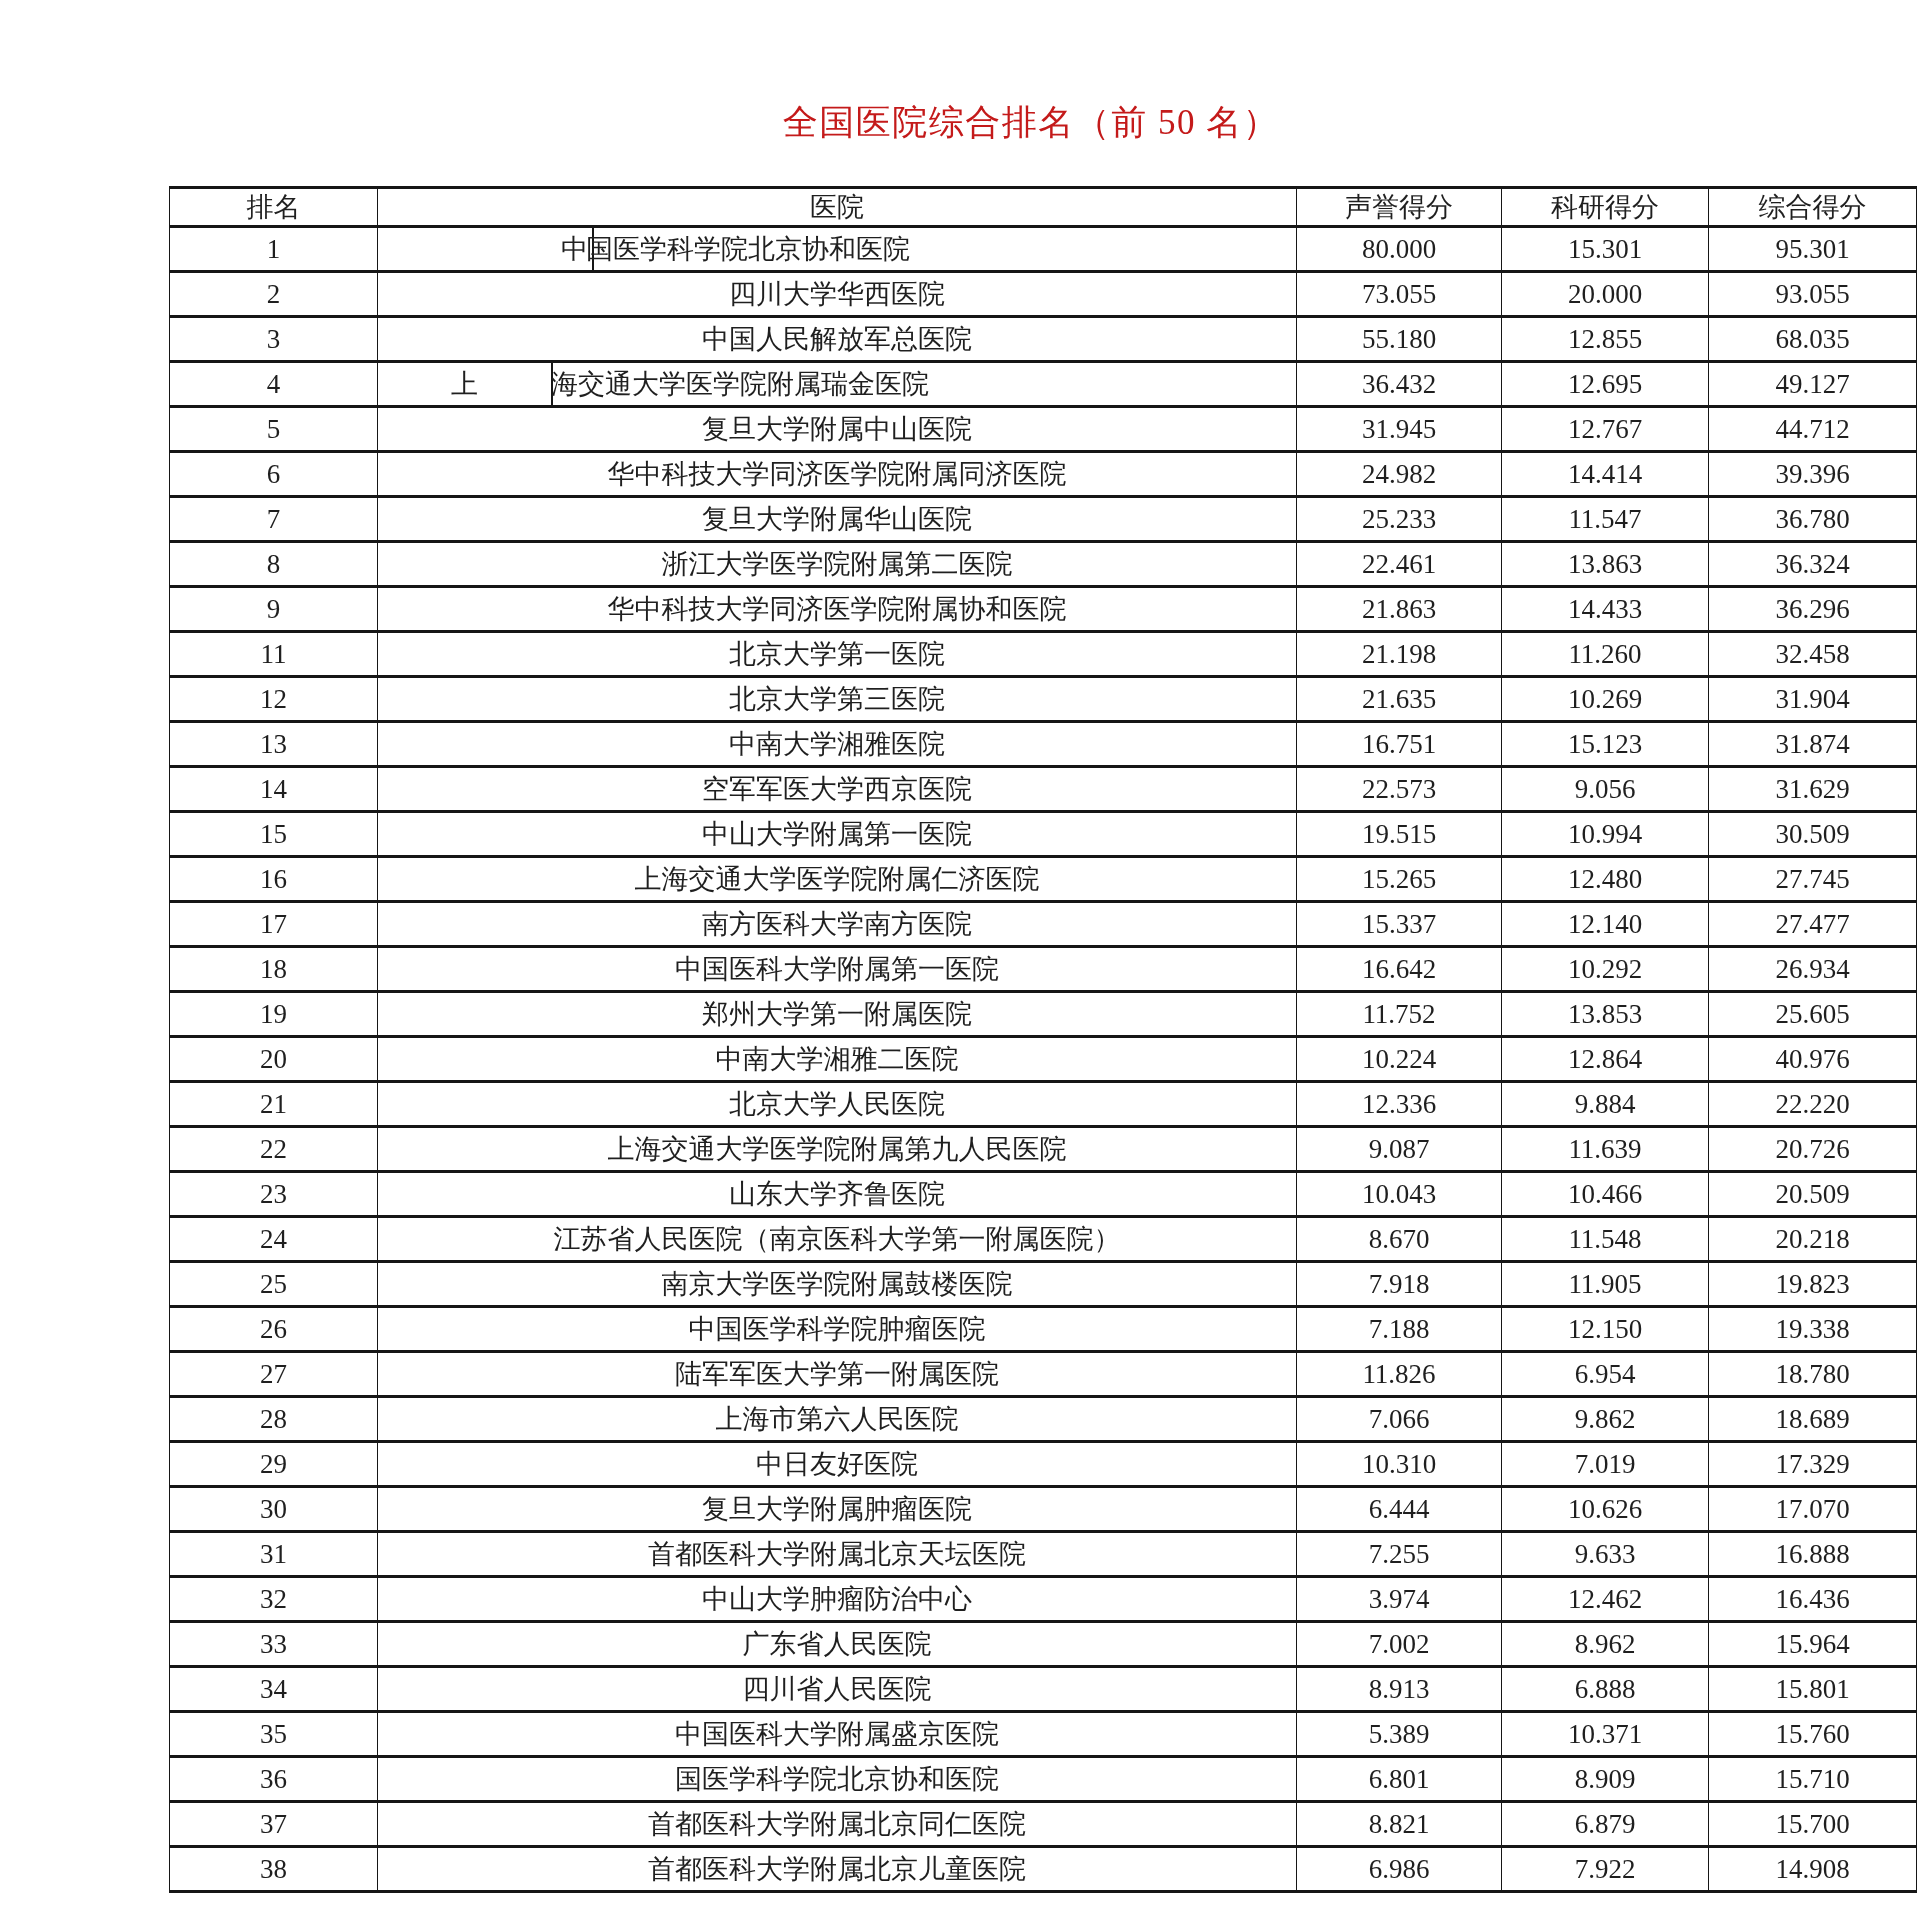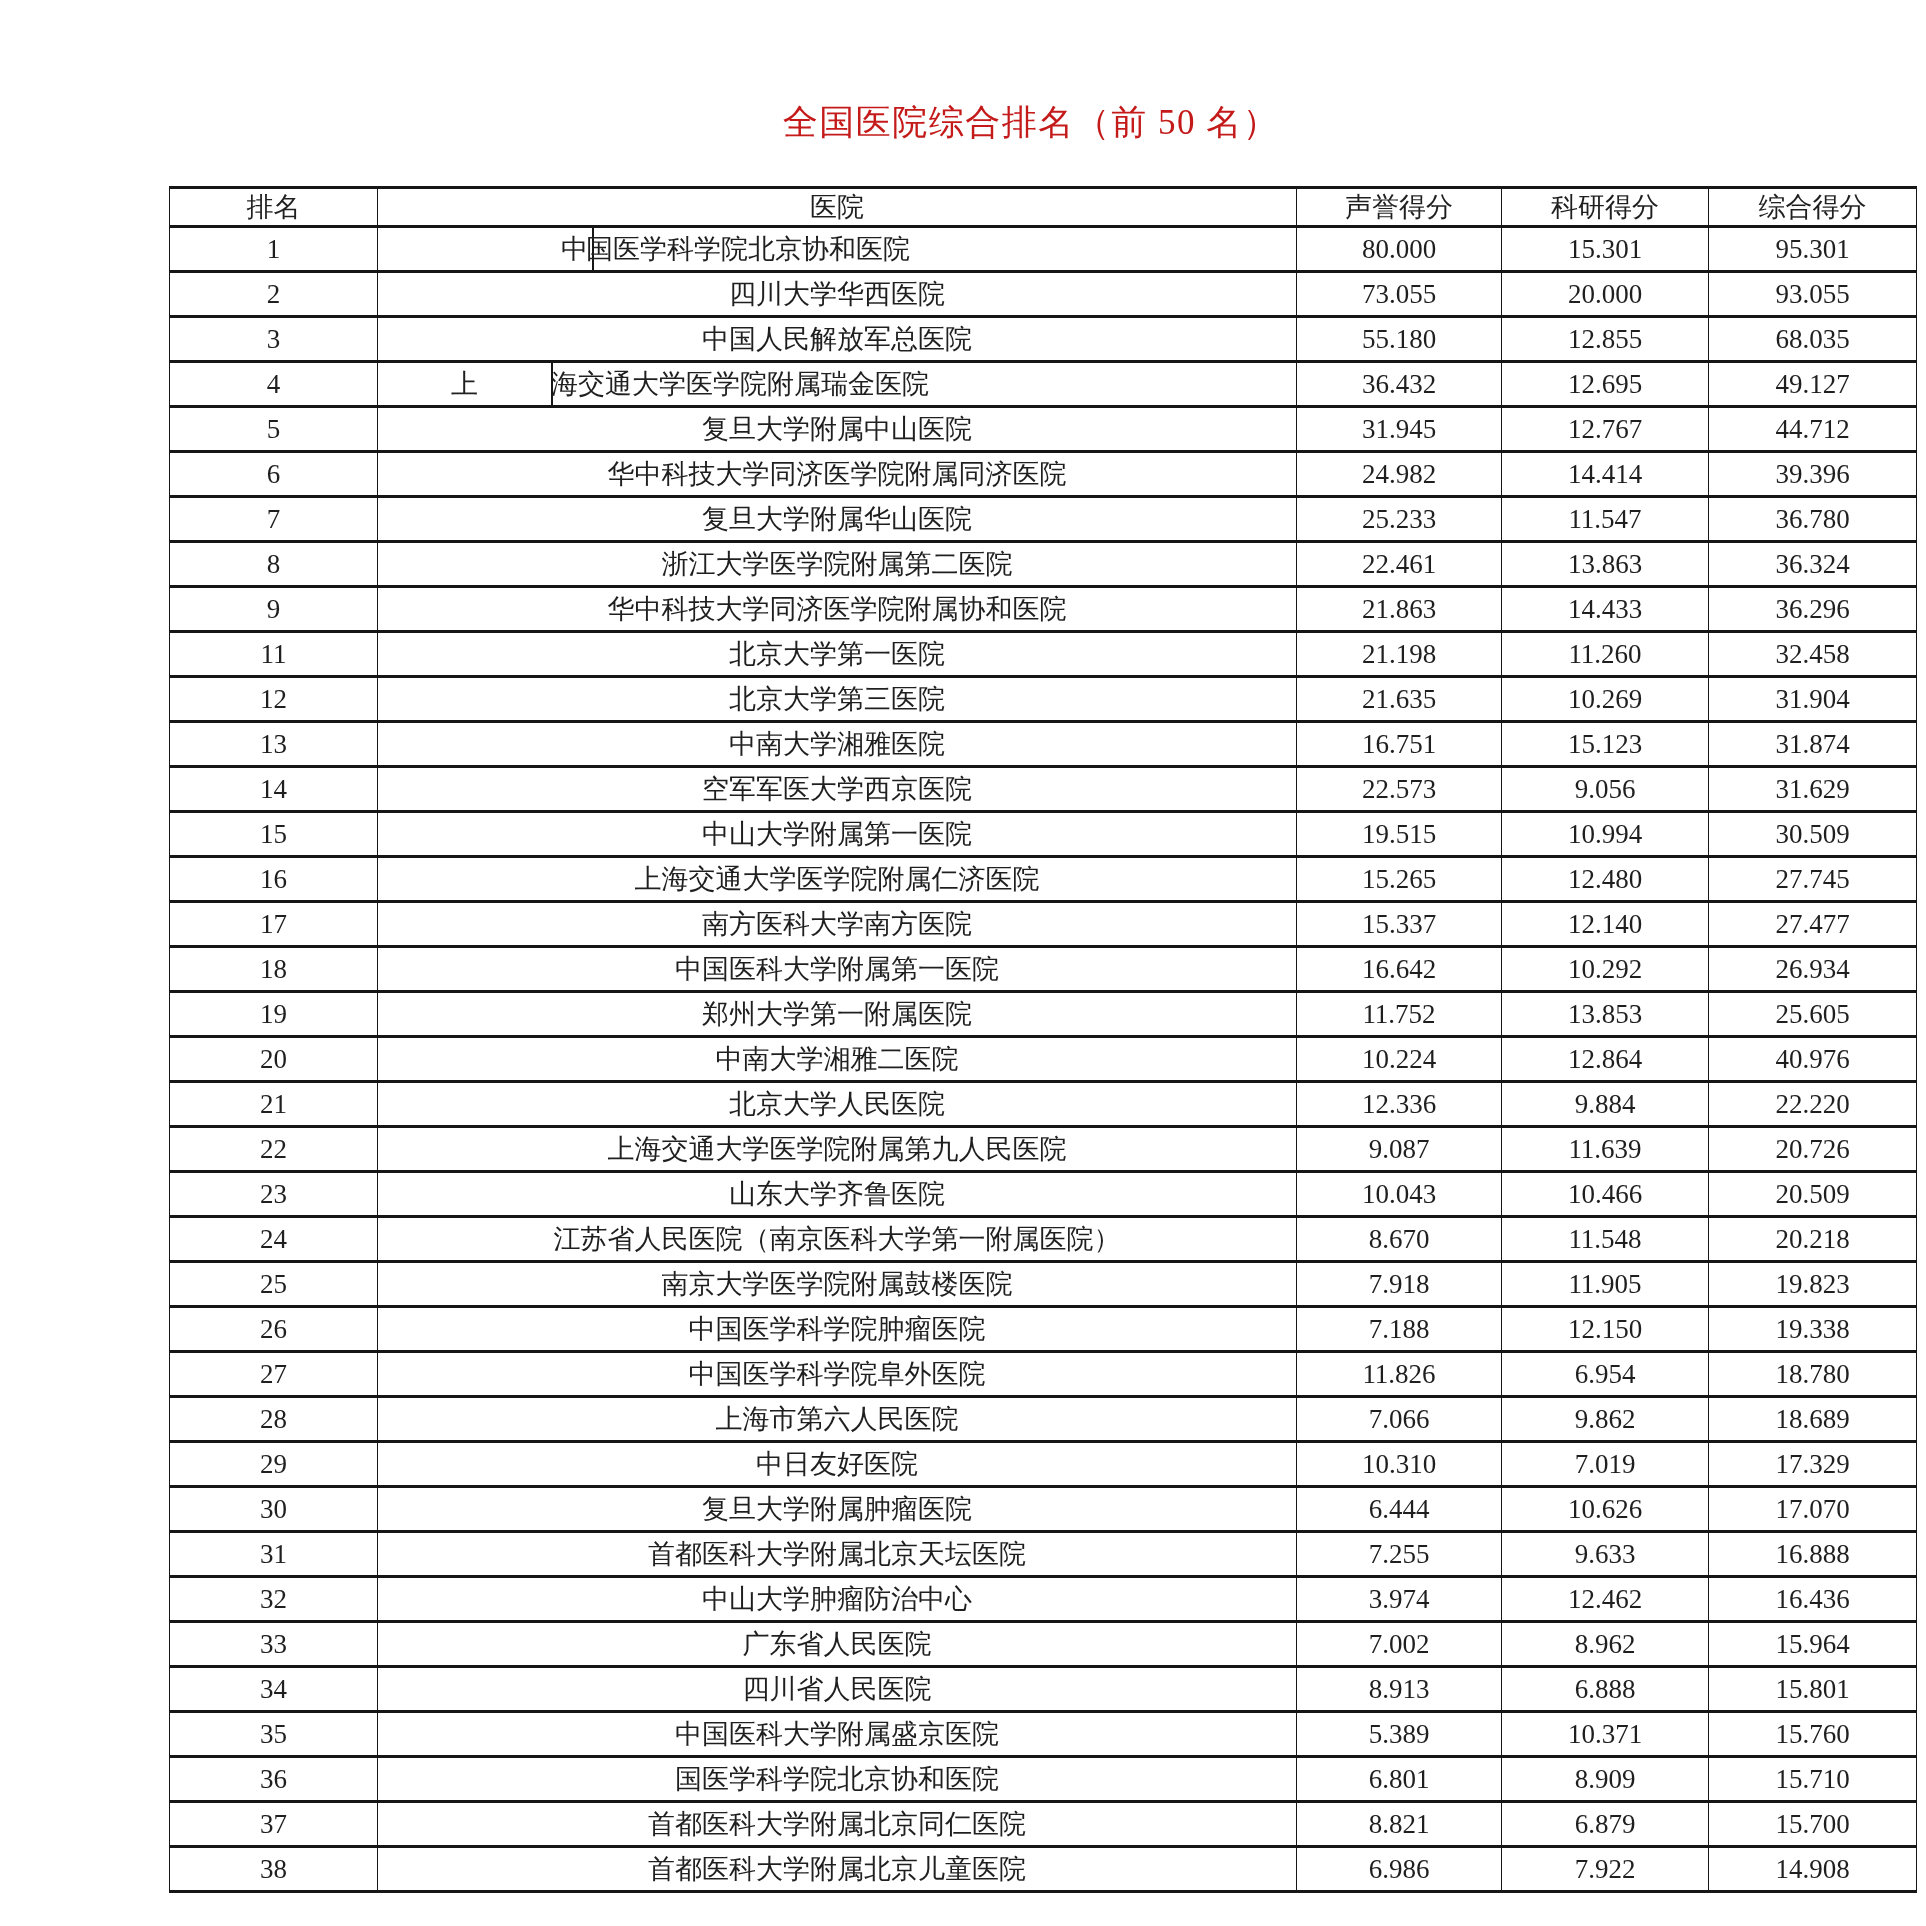--- a/index.html
+++ b/index.html
@@ -268,21 +268,21 @@
   </tr>
       <tr>
     <td class="c-rank">26</td>
     <td class="c-hosp">中国医学科学院肿瘤医院</td>
     <td class="c-num">7.188</td>
     <td class="c-num">12.150</td>
     <td class="c-num">19.338</td>
   </tr>
       <tr>
     <td class="c-rank">27</td>
-    <td class="c-hosp">中国医学科学院阜外医院</td>
+    <td class="c-hosp">陆军军医大学第一附属医院</td>
     <td class="c-num">11.826</td>
     <td class="c-num">6.954</td>
     <td class="c-num">18.780</td>
   </tr>
       <tr>
     <td class="c-rank">28</td>
     <td class="c-hosp">上海市第六人民医院</td>
     <td class="c-num">7.066</td>
     <td class="c-num">9.862</td>
     <td class="c-num">18.689</td>

